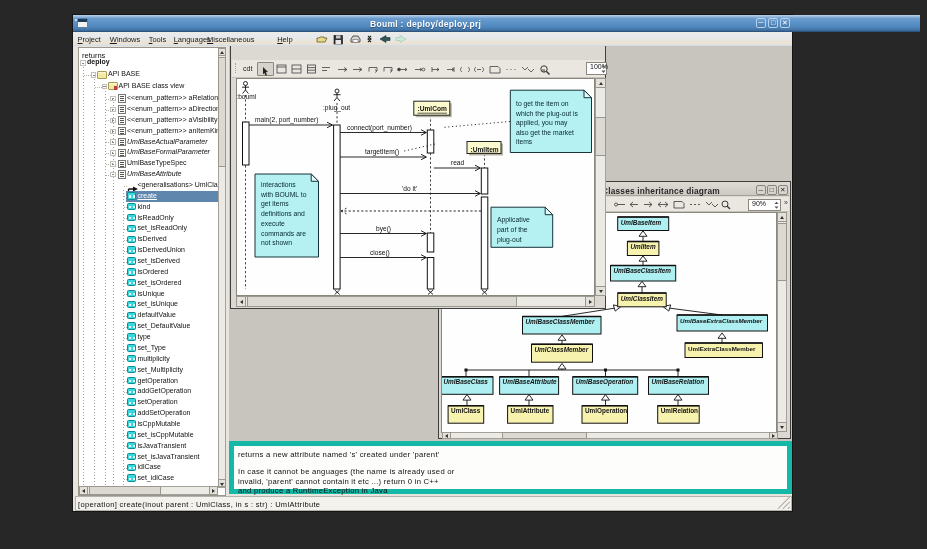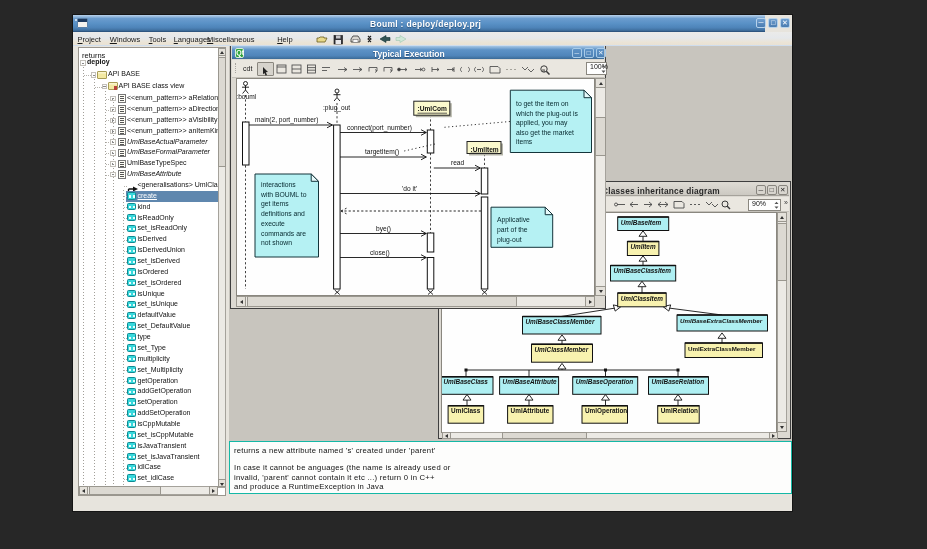--- a/index.html
+++ b/index.html
@@ -1,20 +1,20 @@
 <!DOCTYPE html>
 <html><head><meta charset="utf-8">
 <style>
 * { margin:0; padding:0; box-sizing:border-box; }
 html,body { width:927px; height:549px; background:#272727; overflow:hidden;
   font-family:"Liberation Sans", sans-serif; }
 #win { position:absolute; left:72px; top:14px; width:721px; height:498px;
   background:#e7e4dd; border:1px solid #151515; }
 
-#tbar { position:absolute; left:0; top:0; width:692px; height:17px;
+#tbar { position:absolute; left:0; top:0; width:847px; height:17px;
   background:linear-gradient(#b9d2ea, #6b9cce 22%, #5890c5 55%, #4d83b8 80%, #3f6f9e 96%, #35608c);
   border-bottom:1px solid #2d5580; }
 #tbar .ttext { position:absolute; left:297px; top:4px; font-size:8.5px; font-weight:bold;
   color:#fff; text-shadow:0 1px 1px #2a5078; letter-spacing:0.3px; }
 #ticon { position:absolute; left:4px; top:3px; width:11px; height:10px;
   background:#f4f2ee; border:1px solid #5a80a8; border-radius:1px; }
 #ticon i { position:absolute; left:0; top:0; width:9px; height:3px; background:#1d3a5f; display:block; }
 .wbtn { position:absolute; top:3px; width:10px; height:10px; border-radius:2px;
   background:linear-gradient(#6f9fd0,#4a7cb0); border:1px solid #b5d2ec;
   color:#fff; font-size:7px; line-height:8px; text-align:center; }
@@ -69,21 +69,21 @@
   text-align:center; border-radius:2px; }
 .cbtn.act { border:1px solid #a8cbe8; color:#eaf4fc; background:rgba(90,140,190,0.3); }
 .cbtn.inact { border:1px solid #88857e; color:#222; background:#d8d5ce; }
 .ctool { position:absolute; left:1px; right:1px; background:#eae7e0; border-bottom:1px solid #c5c2bb; }
 .tico2 { position:absolute; color:#3a3a3a; font-size:8px; }
 .zoom { position:absolute; background:#fff; border:1px solid #8a877f; font-size:7px;
   color:#111; padding-left:3px; }
 .canvas { position:absolute; background:#fefefe; border:1px solid #8a877f; overflow:hidden; }
 
 #comment { position:absolute; left:156px; top:426px; width:563px; height:53px;
-  background:#fdfdfc; border:1px solid #14b8a6; font-size:7.7px; letter-spacing:0.25px; color:#111; }
+  background:#fdfdfc; border:5px solid #14b8a6; font-size:7.7px; letter-spacing:0.25px; color:#111; }
 #comment div { position:absolute; left:4px; white-space:nowrap; }
 #status { position:absolute; left:2px; top:481px; width:717px; height:15px;
   background:#f4f2ed; border:1px solid #b5b2ab; }
 #status div { position:absolute; left:2px; top:3px; font-size:7.5px; letter-spacing:0.33px; color:#111; }
 </style></head>
 <body>
 <div id="win">
   <div id="tbar">
     <div id="ticon">
         <i></i>
@@ -544,28 +544,20 @@
       <div class="sbtn" style="left:3px; top:250px; width:9px; height:7px">
         <b class="arr" style="margin-top:1.4px;border-top:2px solid transparent;border-bottom:2px solid transparent;border-right:3px solid #333"></b>
         </div>
       <div class="sthumb" style="left:63px; top:250px; width:85px; height:7px"></div>
       <div class="sbtn" style="left:330px; top:250px; width:9px; height:7px">
         <b class="arr" style="margin-top:1.4px;border-top:2px solid transparent;border-bottom:2px solid transparent;border-left:3px solid #333"></b>
         </div>
     </div>
 
     <div class="cwin" style="left:1px; top:-1px; width:376px; height:264px">
-      <div class="ctit act" style="top:0">
-        <div style="position:absolute;left:3px;top:1.5px;width:9px;height:10px;background:#2fa33b;border-radius:2px;border:1px solid #d8ecd8"></div>
-        <div style="position:absolute;left:4.2px;top:2.5px;font-size:7px;font-weight:bold;color:#fff">Qt</div>
-        <div class="txt" style="left:141px; color:#fff; text-shadow:0 1px 1px #2a5078; font-size:8.5px">Typical Execution</div>
-        <div class="cbtn act" style="left:340px">─</div>
-        <div class="cbtn act" style="left:352px">□</div>
-        <div class="cbtn act" style="left:364px">✕</div>
-      </div>
       <div class="ctool" style="top:14px; height:18px">
         <div style="position:absolute;left:3px;top:3px;width:1px;height:10px;border-left:1px dotted #a8a5a0"></div>
         <div style="position:absolute;left:11px;top:4.5px;font-size:7px;color:#222">cdt</div>
         <div style="position:absolute;left:25px;top:1.5px;width:17px;height:14px;background:#d6d3cc;border:1px solid #8a877f;border-radius:1px">
           <svg width="15" height="12" viewBox="0 0 15 12">
               <path d="M5 2 L10 7 L7.8 7.3 L9 10 L7.6 10.6 L6.4 7.9 L5 9.3 Z" fill="#222"></path>
             </svg>
         </div>
         <svg style="position:absolute;left:44px;top:3.5px" width="310" height="11" viewBox="0 0 310 11">
          <g stroke="#4a4a4a" stroke-width="0.85" fill="none">
@@ -720,12 +712,23 @@
         </div>
     </div>
   </div>
 
   <div id="comment">
     <div style="top:4px">returns a new attribute named 's' created under 'parent'</div>
     <div style="top:21px">In case it cannot be anguages (the name is already used or</div>
     <div style="top:30.5px">invalid, 'parent' cannot contain it etc ...) return 0 in C++</div>
     <div style="top:40px">and produce a RuntimeException in Java</div>
   </div>
+  <div id="status">
+      <div>[operation] create(inout parent : UmlClass, in s : str) : UmlAttribute</div>
+  <svg style="position:absolute;right:1px;bottom:1px" width="26" height="12" viewBox="0 0 26 12">
+   <g stroke="#b8b5ae" stroke-width="1.6">
+          <path d="M14 12 L26 0 M19 12 L26 5 M24 12 L26 10"></path>
+        </g>
+   <g stroke="#f8f7f4" stroke-width="0.8">
+          <path d="M15 12 L26 1 M20 12 L26 6 M25 12 L26 11"></path>
+        </g>
+  </svg>
+    </div>
 </div>
 </body></html>

